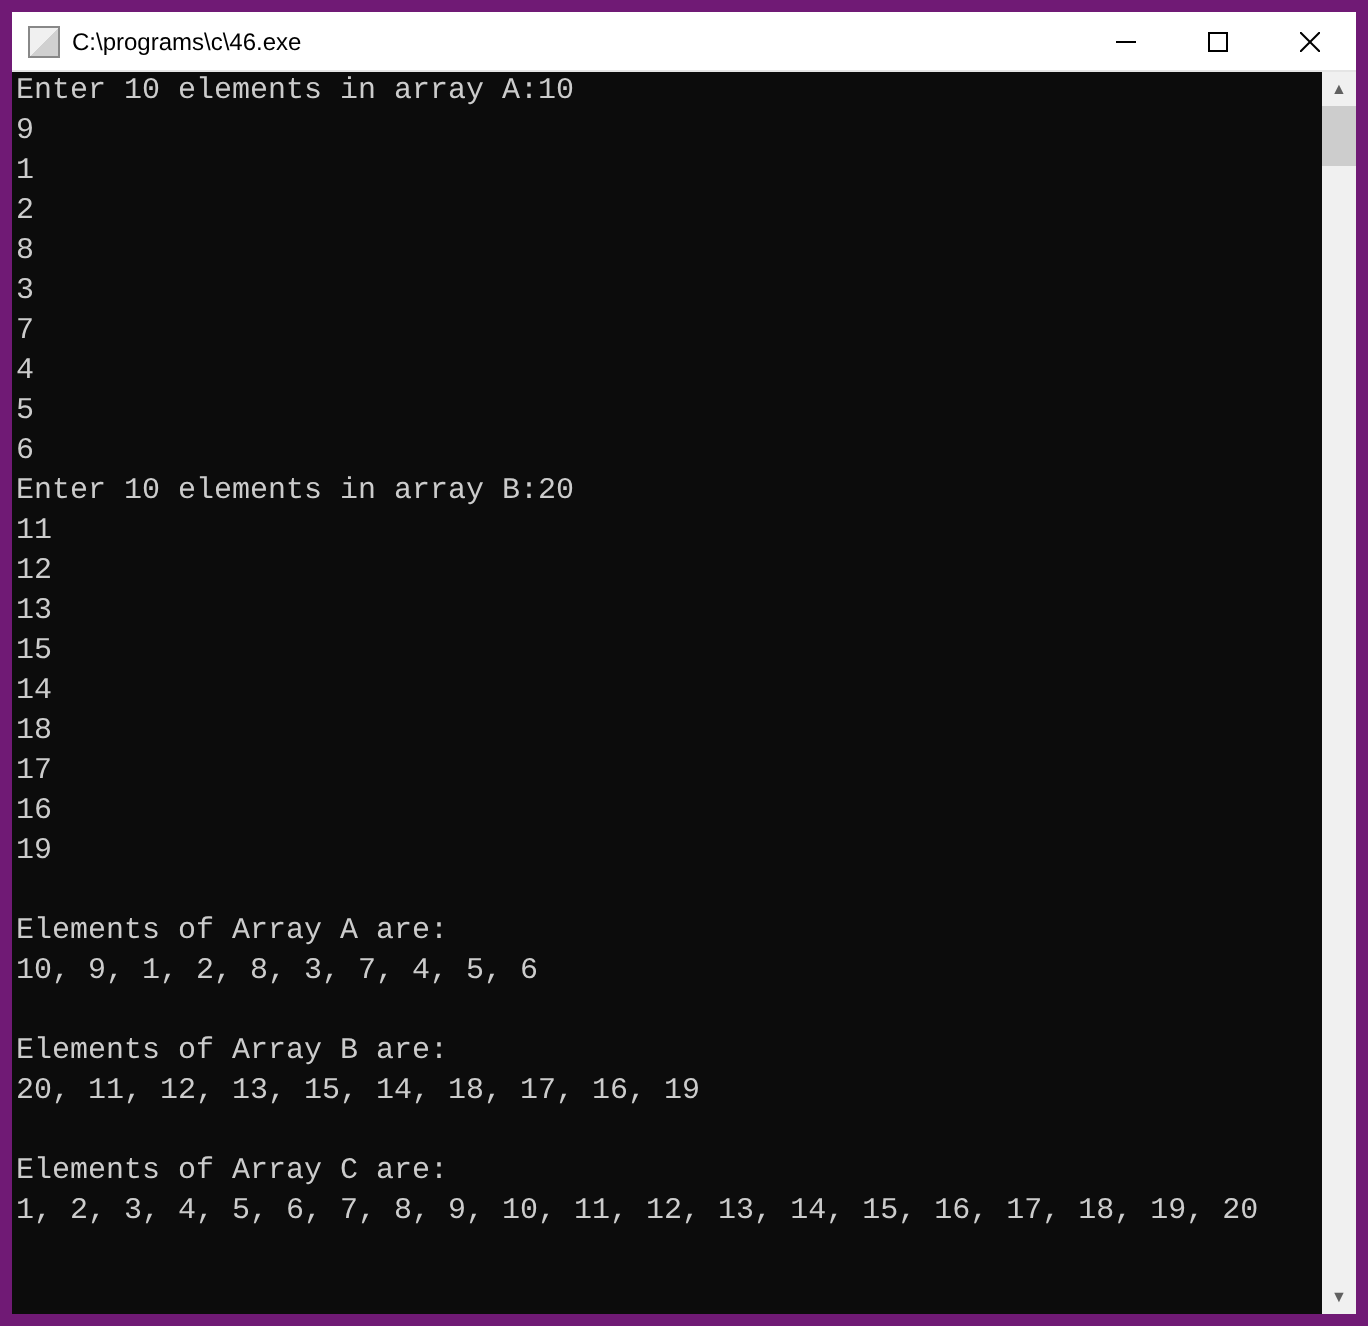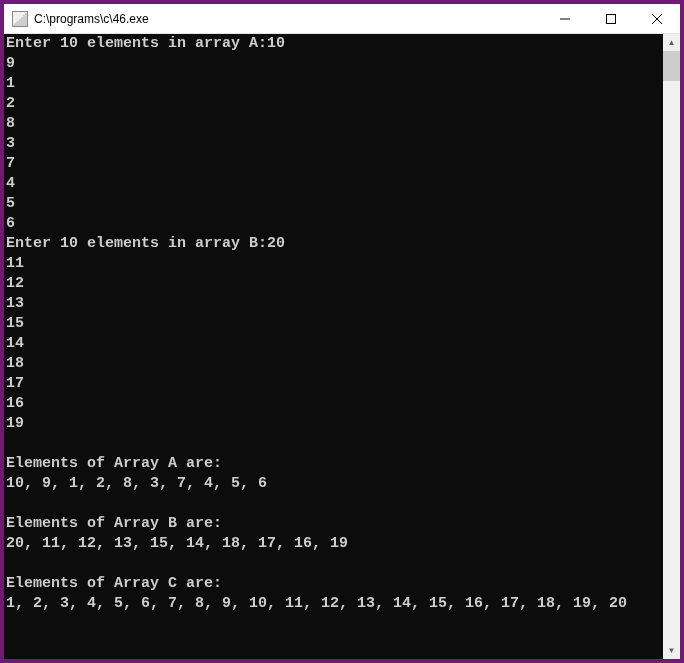--- a/index.html
+++ b/index.html
@@ -10,21 +10,21 @@
     body {
       background: #ffffff;
       font-family: "Segoe UI", Tahoma, sans-serif;
       width: 684px;
       height: 663px;
       overflow: hidden;
     }
     .window {
       width: 684px;
       height: 663px;
-      border: 4px solid #701a75;
+      border: 6px solid #701a75;
       background: #ffffff;
       display: flex;
       flex-direction: column;
     }
     .titlebar {
       height: 30px;
       background: #ffffff;
       display: flex;
       align-items: center;
       border-bottom: 1px solid #e5e5e5;
@@ -111,21 +111,20 @@
       position: absolute;
       top: 0;
       left: 0;
       right: 0;
       height: 30px;
       background: #cdcdcd;
     }
     .cl {
       display: block;
       min-height: 20px;
-      font-weight: bold;
     }
   </style>
 </head>
 <body>
 
 <div class="window">
   <div class="titlebar">
     <div class="app-icon"></div>
     <div class="title-text">C:\programs\c\46.exe</div>
     <div class="win-controls">

